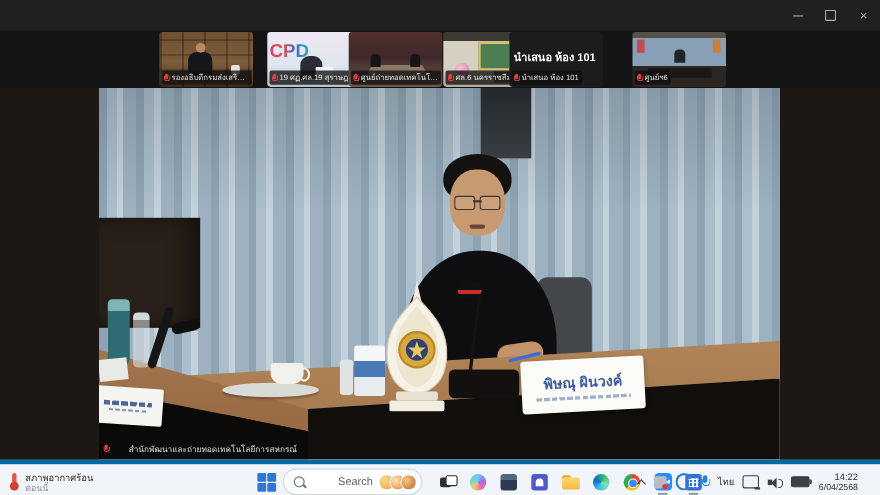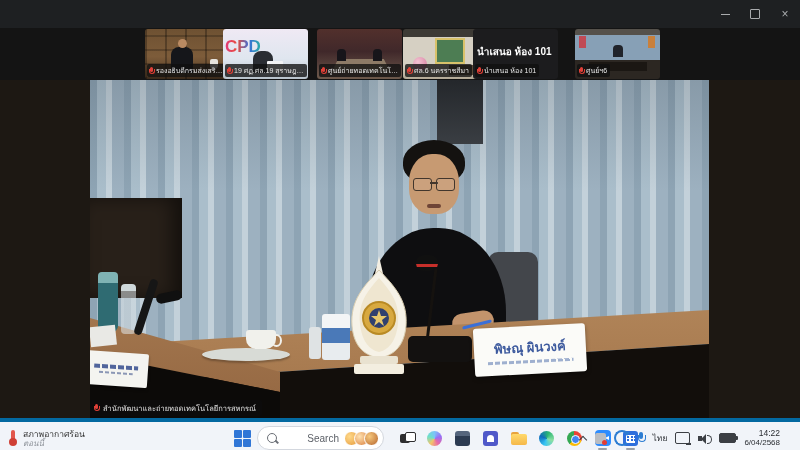--- a/index.html
+++ b/index.html
@@ -111,33 +111,33 @@
   .papers{position:absolute;left:0px;top:246px;width:26px;height:20px;background:#e9e9e5;transform:rotate(-6deg);}
   .gneck1{position:absolute;left:52px;top:198px;width:8px;height:58px;background:#161616;transform:rotate(18deg);border-radius:4px;}
   .gneck2{position:absolute;left:66px;top:212px;width:26px;height:10px;background:#101010;transform:rotate(-12deg);border-radius:5px;}
   .saucer{position:absolute;left:112px;top:268px;width:88px;height:13px;background:#d8dbd6;border-radius:50%;box-shadow:0 2px 2px rgba(0,0,0,.25);}
   .cup{position:absolute;left:156px;top:250px;width:30px;height:19px;background:#f1f1ec;border-radius:3px 3px 10px 10px;}
   .cup::after{content:"";position:absolute;right:-6px;top:4px;width:7px;height:9px;border:2px solid #f1f1ec;border-radius:50%;}
   .tissue{position:absolute;left:232px;top:234px;width:28px;height:46px;border-radius:3px;
       background:linear-gradient(180deg,#f3f5f6 0 30%,#4a79b8 30% 62%,#e8ecef 62% 100%);}
   .small-btl{position:absolute;left:219px;top:247px;width:12px;height:32px;background:#dfe3e4;border-radius:3px;}
   
-  .caption{position:absolute;left:0px;bottom:2px;display:flex;align-items:center;gap:4px;
+  .caption{position:absolute;left:0px;bottom:2px;display:flex;align-items:center;gap:18px;
       background:rgba(12,12,12,.72);padding:2px 6px 2px 4px;border-radius:2px;}
   .caption .txt{font-size:7.5px;color:#e4e4e4;white-space:nowrap;}
 
   
   .taskbar{left:0;top:418px;width:800px;height:32px;background:#f1f4f9;border-top:4px solid #0369a1;
       display:flex;align-items:center;}
   .weather{position:absolute;left:8px;top:0;height:32px;display:flex;align-items:center;gap:5px;cursor:default;}
   .thermo{width:10px;height:16px;position:relative;}
   .thermo i{position:absolute;left:3px;top:0;width:4px;height:11px;background:#e2574c;border-radius:2px;}
   .thermo b{position:absolute;left:1px;bottom:0;width:8px;height:8px;background:#cf3f35;border-radius:50%;}
   .weather .w1{font-size:8.5px;color:#2b2b2b;line-height:10px;}
-  .weather .w2{font-size:8px;color:#8a8f96;line-height:9px;font-style:italic;}
+  .weather .w2{font-size:8px;color:#8a8f96;line-height:9px;}
   .tb-center{position:absolute;left:234px;top:0;height:32px;display:flex;align-items:center;gap:6px;}
   .start{width:17px;height:17px;display:grid;grid-template-columns:8px 8px;grid-template-rows:8px 8px;gap:1px;}
   .start i{background:#3076d6;border-radius:1px;}
   .searchbox{width:112px;height:22px;background:#fff;border:1px solid #d3d7de;border-radius:12px;
       display:flex;align-items:center;gap:5px;padding:0 4px 0 9px;}
   .searchbox .q{width:8px;height:8px;border:1.5px solid #6b6f76;border-radius:50%;position:relative;flex:0 0 auto;}
   .searchbox .q::after{content:"";position:absolute;left:7px;top:7px;width:4px;height:1.5px;background:#6b6f76;transform:rotate(45deg);}
   .searchbox .ph{font-size:10px;color:#5d6168;flex:1;text-align:right;}
   .avatars{display:flex;flex:0 0 auto;}
   .avatars i{width:13px;height:13px;border-radius:50%;border:1px solid #fff;margin-left:-5px;}
@@ -216,21 +216,21 @@
     <div class="vase"></div>
     <div class="thumb-label">
       <span class="mic-red">
           <i></i>
           <b></b>
         </span>
       <span class="txt">รองอธิบดีกรมส่งเสริมสหกรณ…</span>
     </div>
   </div>
 
-  <div class="thumb t-cpd" style="left:223px">
+  <div class="thumb t-cpd" style="left:243px">
     <div class="art">CPD</div>
     <div class="man2"></div>
     <div class="lap"></div>
     <div class="thumb-label">
       <span class="mic-red">
           <i></i>
           <b></b>
         </span>
       <span class="txt">19 ศฏ.ศล.19 สุราษฎร์ธานี</span>
     </div>
@@ -255,21 +255,21 @@
     <div class="desk"></div>
     <div class="thumb-label">
       <span class="mic-red">
           <i></i>
           <b></b>
         </span>
       <span class="txt">ศล.6 นครราชสีมา</span>
     </div>
   </div>
 
-  <div class="thumb t-speaker" style="left:473px">
+  <div class="thumb t-speaker" style="left:463px">
     <div class="big">นำเสนอ ห้อง 101</div>
     <div class="thumb-label">
       <span class="mic-red">
           <i></i>
           <b></b>
         </span>
       <span class="txt">นำเสนอ ห้อง 101</span>
     </div>
   </div>
 

